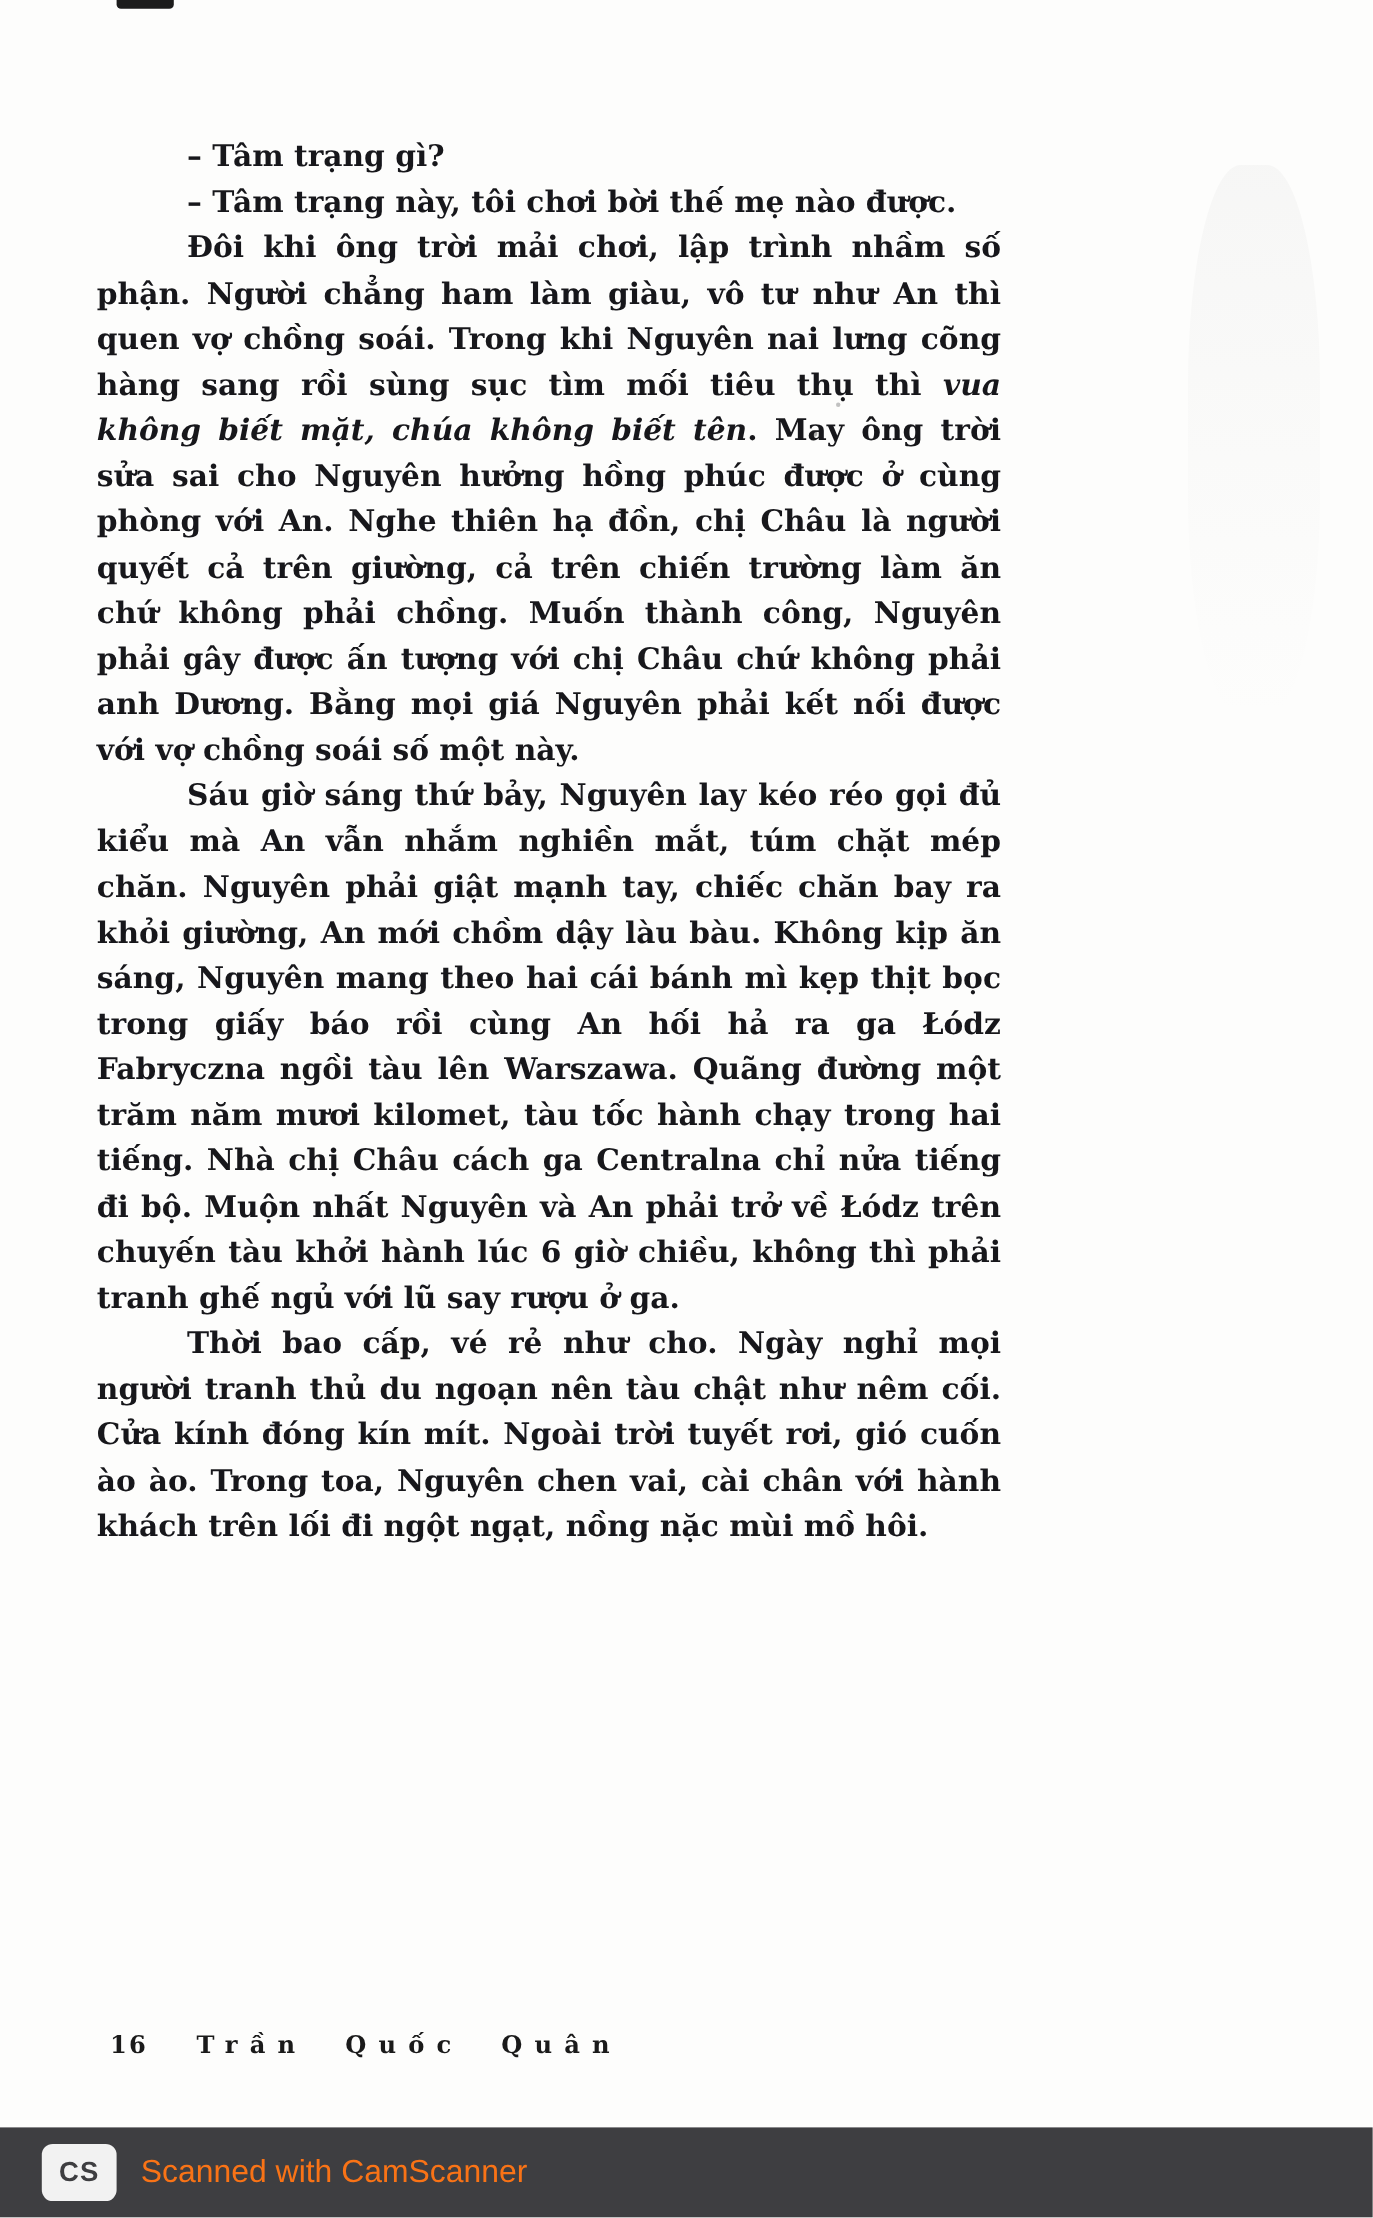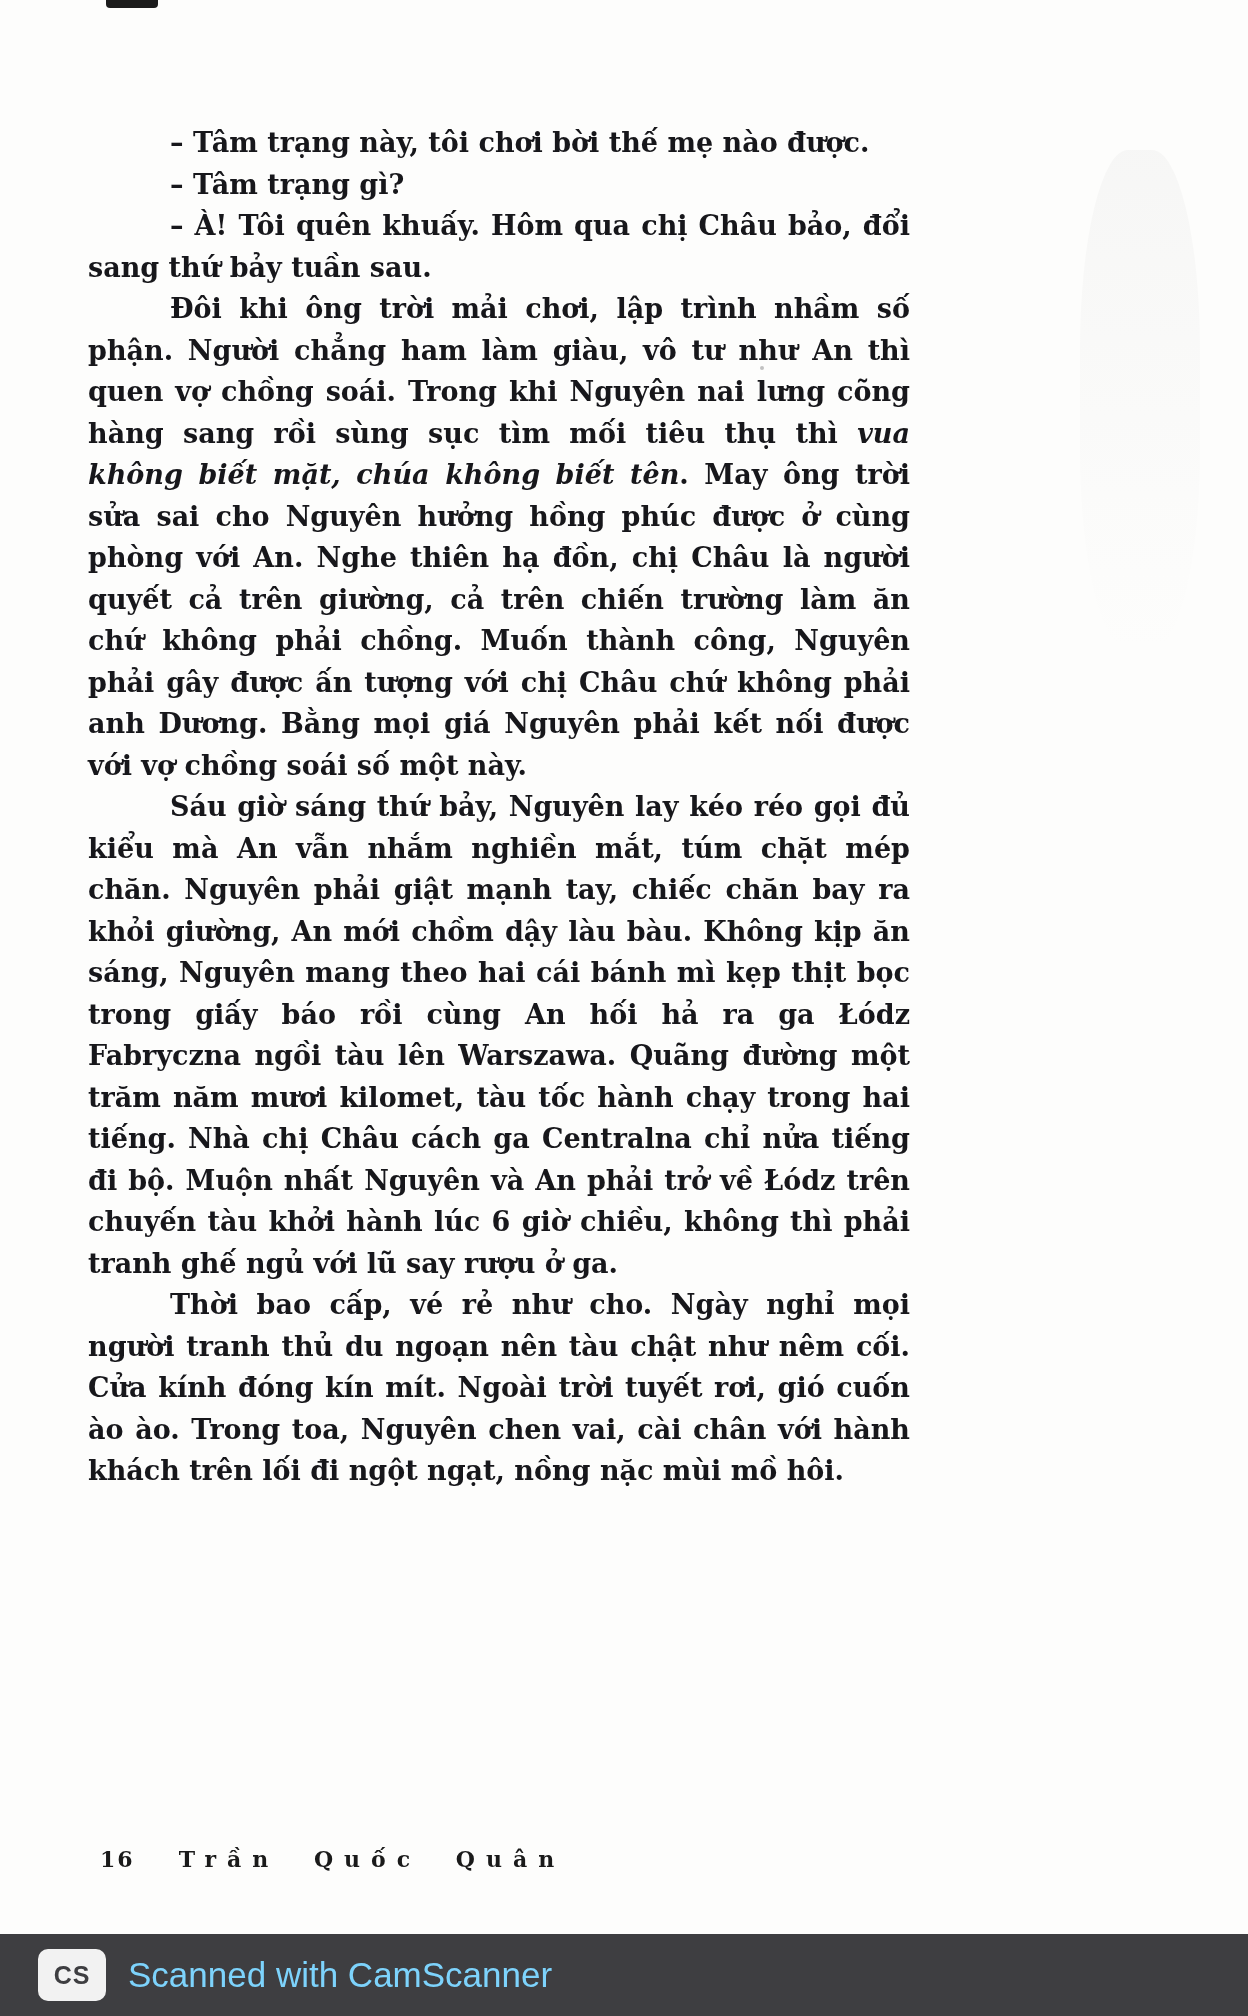--- a/index.html
+++ b/index.html
@@ -74,39 +74,38 @@
     align-items: center;
     justify-content: center;
     font-weight: 700;
     font-size: 25px;
     color: #3e3e41;
     letter-spacing: 1px;
     flex: 0 0 auto;
   }
   .scanner-text {
     margin-left: 22px;
-    color: #7dd3fc;
-    font-size: 35px;
+    color: #f97316;
+    font-size: 29px;
     font-weight: 400;
   }
 </style>
 </head>
 <body>
 
 <div class="page">
 
   <div class="artifact artifact-top"></div>
   <div class="artifact artifact-dot1"></div>
   <div class="artifact artifact-dot2"></div>
   <div class="artifact artifact-smudge"></div>
 
   <div class="text-block">
+      <p class="para dialogue"><span>– Tâm trạng gì?</span></p>
       <p class="para dialogue"><span>– Tâm trạng này, tôi chơi bời thế mẹ nào được.</span></p>
-      <p class="para dialogue"><span>– Tâm trạng gì?</span></p>
-      <p class="para dialogue"><span>– À! Tôi quên khuấy. Hôm qua chị Châu bảo, đổi sang thứ bảy tuần sau.</span></p>
       <p class="para body"><span>Đôi khi ông trời mải chơi, lập trình nhầm số phận. Người chẳng ham làm giàu, vô tư như An thì quen vợ chồng soái. Trong khi Nguyên nai lưng cõng hàng sang rồi sùng sục tìm mối tiêu thụ thì </span><span class="italic">vua không biết mặt, chúa không biết tên</span><span>. May ông trời sửa sai cho Nguyên hưởng hồng phúc được ở cùng phòng với An. Nghe thiên hạ đồn, chị Châu là người quyết cả trên giường, cả trên chiến trường làm ăn chứ không phải chồng. Muốn thành công, Nguyên phải gây được ấn tượng với chị Châu chứ không phải anh Dương. Bằng mọi giá Nguyên phải kết nối được với vợ chồng soái số một này.</span></p>
       <p class="para body"><span>Sáu giờ sáng thứ bảy, Nguyên lay kéo réo gọi đủ kiểu mà An vẫn nhắm nghiền mắt, túm chặt mép chăn. Nguyên phải giật mạnh tay, chiếc chăn bay ra khỏi giường, An mới chồm dậy làu bàu. Không kịp ăn sáng, Nguyên mang theo hai cái bánh mì kẹp thịt bọc trong giấy báo rồi cùng An hối hả ra ga Łódz Fabryczna ngồi tàu lên Warszawa. Quãng đường một trăm năm mươi kilomet, tàu tốc hành chạy trong hai tiếng. Nhà chị Châu cách ga Centralna chỉ nửa tiếng đi bộ. Muộn nhất Nguyên và An phải trở về Łódz trên chuyến tàu khởi hành lúc 6 giờ chiều, không thì phải tranh ghế ngủ với lũ say rượu ở ga.</span></p>
       <p class="para body"><span>Thời bao cấp, vé rẻ như cho. Ngày nghỉ mọi người tranh thủ du ngoạn nên tàu chật như nêm cối. Cửa kính đóng kín mít. Ngoài trời tuyết rơi, gió cuốn ào ào. Trong toa, Nguyên chen vai, cài chân với hành khách trên lối đi ngột ngạt, nồng nặc mùi mồ hôi.</span></p>
     </div>
 
   <div class="footer">
     <span class="page-num">16</span><span class="author">Trần Quốc Quân</span>
   </div>
 
   <div class="scanner-bar">

